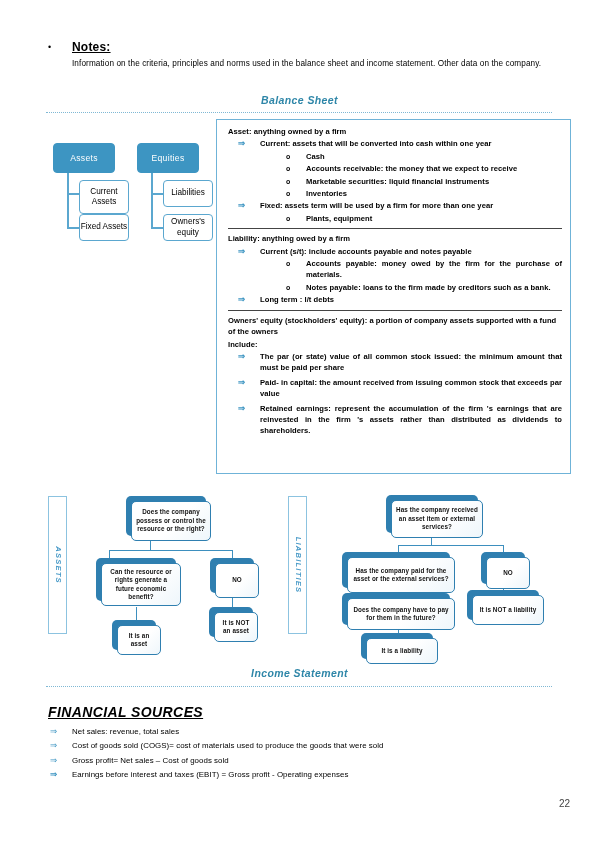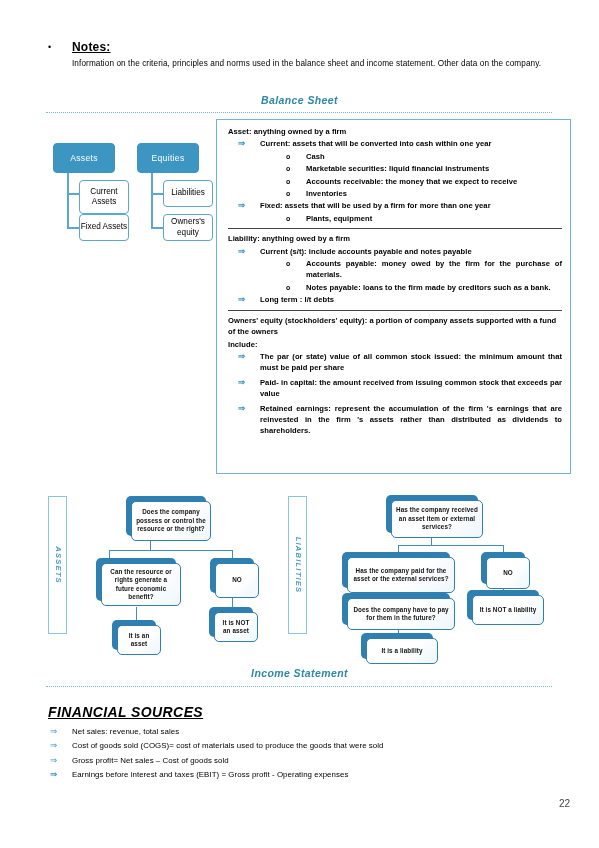--- a/index.html
+++ b/index.html
@@ -125,33 +125,33 @@
     <div class="bsline lvl1b">
       <span class="arrow">⇒</span>
       <span>Current: assets that will be converted into cash within one year</span>
     </div>
     <div class="bsline lvl2">
       <span class="dot">o</span>
       <span>Cash</span>
     </div>
     <div class="bsline lvl2">
       <span class="dot">o</span>
+      <span>Accounts receivable: the money that we expect to receive</span>
+    </div>
+    <div class="bsline lvl2">
+      <span class="dot">o</span>
       <span>Marketable securities: liquid financial instruments</span>
     </div>
     <div class="bsline lvl2">
       <span class="dot">o</span>
-      <span>Accounts receivable: the money that we expect to receive</span>
-    </div>
-    <div class="bsline lvl2">
-      <span class="dot">o</span>
       <span>Inventories</span>
     </div>
     <div class="bsline lvl1b">
       <span class="arrow">⇒</span>
-      <span>Fixed: assets that will be used by a firm for more than one year</span>
+      <span>Fixed: assets term will be used by a firm for more than one year</span>
     </div>
     <div class="bsline lvl2">
       <span class="dot">o</span>
       <span>Plants, equipment</span>
     </div>
 
     <hr class="hr-sec">
 
     <div class="bsline lvl0">Liability: anything owed by a firm</div>
     <div class="bsline lvl1b">

